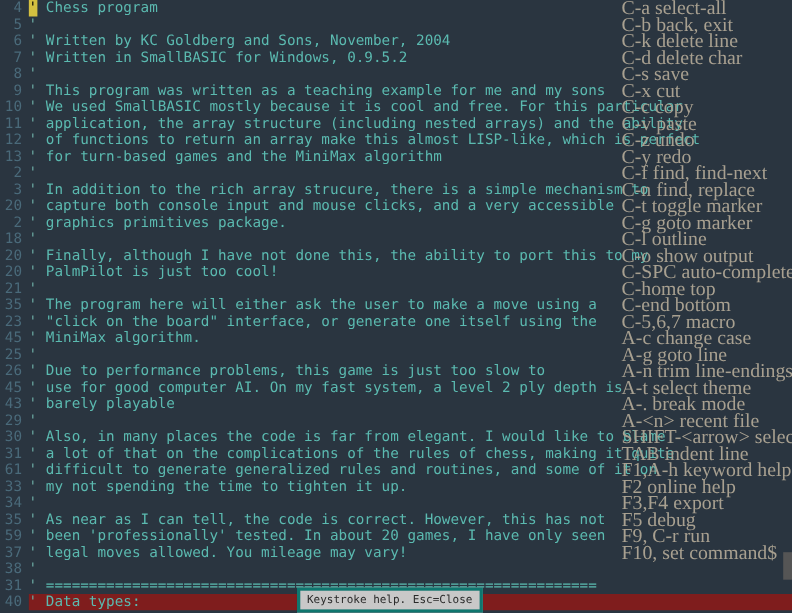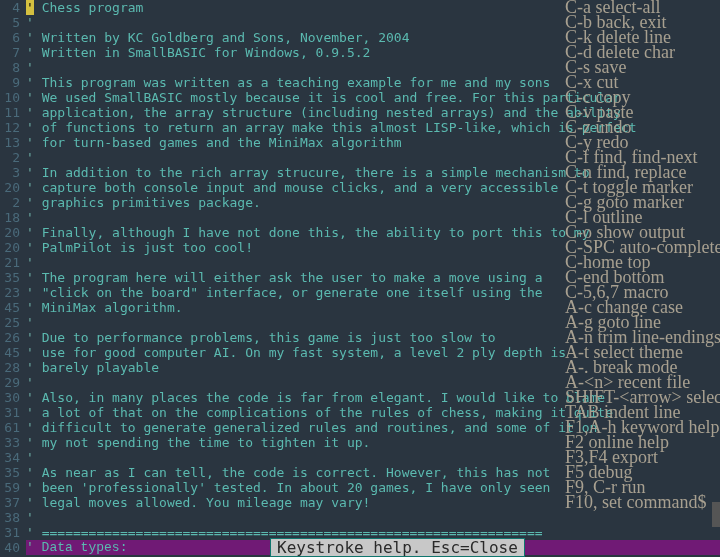--- a/index.html
+++ b/index.html
@@ -28,43 +28,43 @@
   }
   .gutter div { height: 15px; }
   .code {
     flex: 1;
     white-space: pre;
     overflow: hidden;
   }
   .code-line { height: 15px; }
   .comment { color: #5bbab0; }
   .quote { color: #6aa8a0; }
-  .cursorline { background: #701a75; font-family: Liberation Mono, monospace; }
+  .cursorline { background: #7f1d1d; }
   .highlight { background: #d4c040; color: #000; }
   .sidebar {
     position: absolute;
     top: 0;
     left: 565px;
     width: 155px;
     color: #a8a090;
     font-family: Liberation Serif, serif;
     font-size: 18px;
     line-height: 15px;
     white-space: pre;
   }
   .sidebar div { height: 15px; }
   .statusbar {
     position: absolute;
     bottom: 0;
     left: 270px;
     background: #c8c8c8;
     color: #2a2a2a;
     padding: 1px 6px;
-    font-size: 16px;
-    border: 1px solid #0f766e;
+    font-size: 10px;
+    border: 3px solid #0f766e;
   }
   .scroll-indicator {
     position: absolute;
     right: 0;
     bottom: 30px;
     width: 8px;
     height: 25px;
     background: #555;
   }
 </style>
@@ -90,21 +90,21 @@
       <div>18</div>
       <div>20</div>
       <div>20</div>
       <div>21</div>
       <div>35</div>
       <div>23</div>
       <div>45</div>
       <div>25</div>
       <div>26</div>
       <div>45</div>
-      <div>28</div>
+      <div>43</div>
       <div>29</div>
       <div>30</div>
       <div>31</div>
       <div>61</div>
       <div>33</div>
       <div>34</div>
       <div>35</div>
       <div>59</div>
       <div>37</div>
       <div>38</div>

